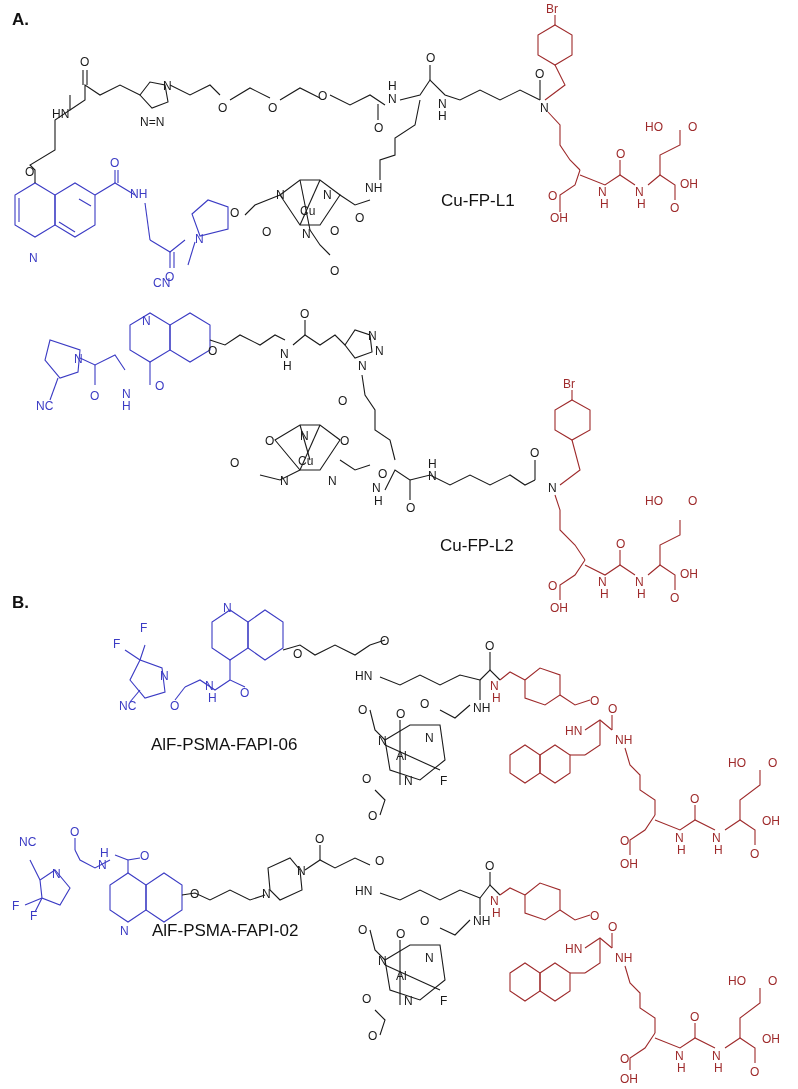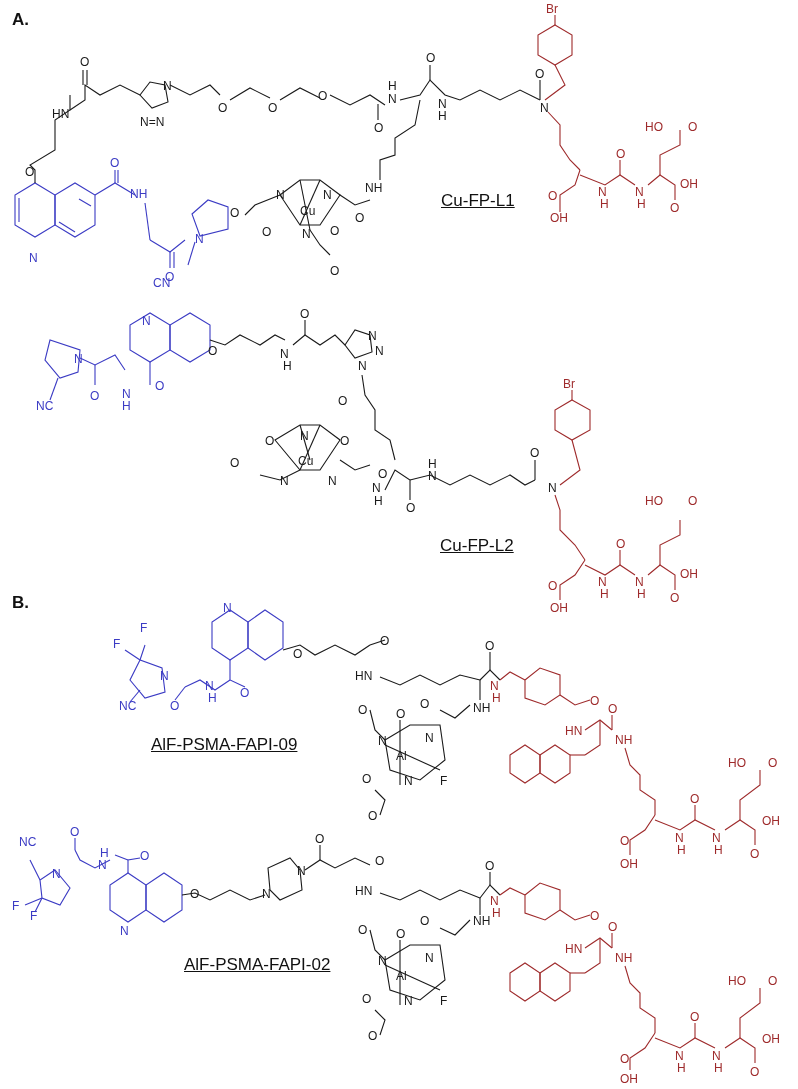--- a/index.html
+++ b/index.html
@@ -1,38 +1,38 @@
 <!DOCTYPE html>
 <html><head>
 <meta charset="utf-8">
 <style>
   html, body { margin: 0; padding: 0; background: #ffffff; }
   body { width: 798px; height: 1089px; position: relative; overflow: hidden;
          font-family: "Liberation Sans", sans-serif; }
   .panel-label { position: absolute; font-weight: bold; font-size: 17px; color: #111; }
-  .cmpd-label { position: absolute; font-size: 17px; color: #111; white-space: nowrap; text-decoration: underline; }
+  .cmpd-label { position: absolute; font-size: 17px; color: #111; white-space: nowrap; }
   svg.mol { position: absolute; left: 0; top: 0; width: 798px; height: 1089px; }
   svg text { font-family: "Liberation Sans", sans-serif; font-size: 12px; }
   .k { stroke: #1a1a1a; fill: none; stroke-width: 1.1; }
   .b { stroke: #3b3bc4; fill: none; stroke-width: 1.1; }
   .r { stroke: #9e2a2b; fill: none; stroke-width: 1.1; }
   .tk { fill: #1a1a1a; }
   .tb { fill: #3b3bc4; }
   .tr { fill: #9e2a2b; }
 </style>
 </head>
 <body>
 
 <div class="panel-label" style="left:12px;top:10px;">A.</div>
 <div class="panel-label" style="left:12px;top:593px;">B.</div>
 
 <div class="cmpd-label" style="left:441px;top:191px;">Cu-FP-L1</div>
 <div class="cmpd-label" style="left:440px;top:536px;">Cu-FP-L2</div>
-<div class="cmpd-label" style="left:151px;top:735px;">AlF-PSMA-FAPI-09</div>
-<div class="cmpd-label" style="left:152px;top:955px;margin-left:32px;">AlF-PSMA-FAPI-02</div>
+<div class="cmpd-label" style="left:151px;top:735px;">AlF-PSMA-FAPI-06</div>
+<div class="cmpd-label" style="left:152px;top:921px;">AlF-PSMA-FAPI-02</div>
 
 <svg class="mol" viewBox="0 0 798 1089">
 
   <g>
 
     <g class="b">
       <polygon points="15,195 15,225 35,237 55,225 55,195 35,183"></polygon>
       <polygon points="55,195 55,225 75,237 95,225 95,195 75,183"></polygon>
       <line x1="19" y1="198" x2="19" y2="222"></line>
         <line x1="59" y1="222" x2="75" y2="232"></line>

